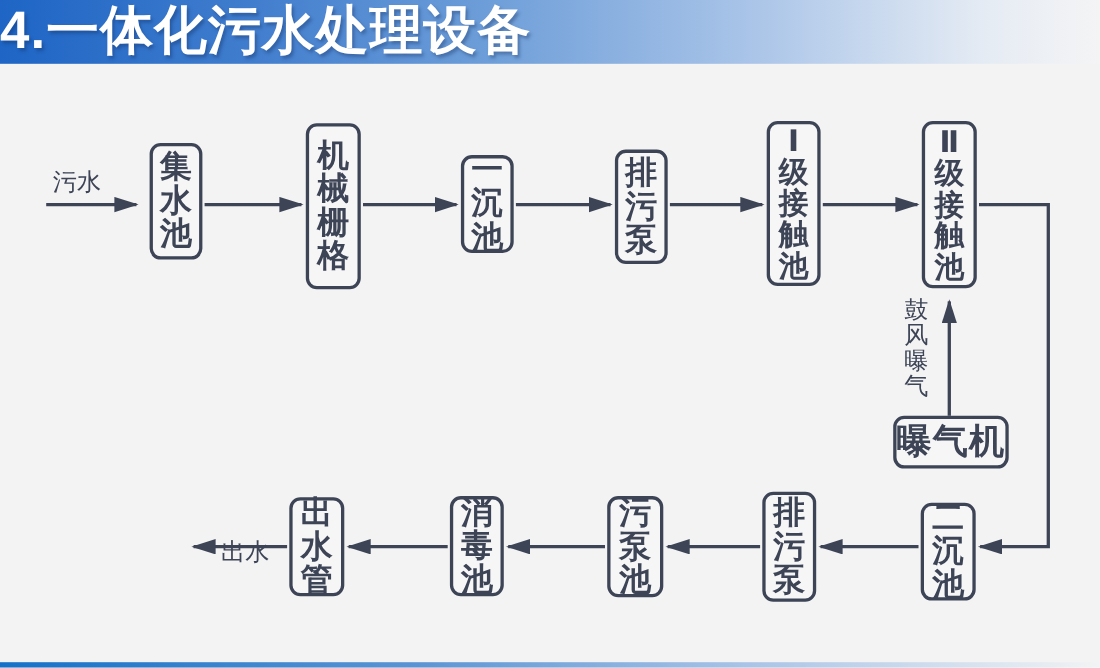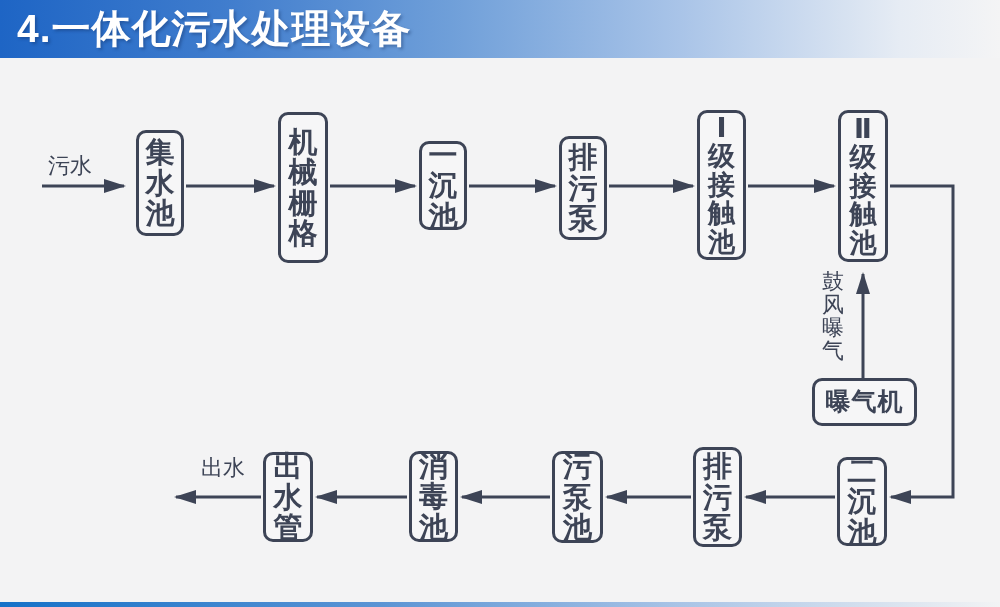--- a/index.html
+++ b/index.html
@@ -11,22 +11,22 @@
   body{font-family:"Liberation Sans","DejaVu Sans",sans-serif;background:#fff;}
   .slide{position:relative;width:1000px;height:607px;background:var(--bg);overflow:hidden;}
 
   
   .titlebar{
     position:absolute;top:0;left:0;width:1000px;height:58px;
     background:linear-gradient(90deg,#1e65c5 0%,#3f7ccd 22%,#6f9fd9 45%,#a9c4e8 68%,#e6ecf4 90%,#f4f4f5 100%);
     display:flex;align-items:center;
   }
   .titlebar h1{
-    color:#ffffff;font-size:39px;font-weight:700;line-height:58px;
-    padding-left:17px;letter-spacing:1px;
+    color:#ffffff;font-size:48px;font-weight:700;line-height:58px;
+    letter-spacing:1px;
     text-shadow:2px 2px 3px rgba(15,40,90,.35);
     white-space:nowrap;
   }
 
   
   .footerbar{
     position:absolute;left:0;bottom:0;width:1000px;height:5px;
     background:linear-gradient(90deg,#1571c8 0%,#5b94d4 38%,#a9c4e6 68%,#f2f3f4 100%);
   }
 
@@ -37,21 +37,21 @@
   .node{
     position:absolute;
     border:3px solid var(--ink);
     border-radius:10px;
     background:#f6f6f7;
     color:var(--ink);
     display:flex;flex-direction:column;align-items:center;justify-content:center;
     font-weight:700;font-size:29px;line-height:1.05;
     text-align:center;
   }
-  .node--h{flex-direction:row;font-size:25px;letter-spacing:1px;font-family:Liberation Serif, serif;}
+  .node--h{flex-direction:row;font-size:32px;letter-spacing:1px;}
 
   .flowlabel{
     position:absolute;color:var(--ink);
     font-size:22px;font-weight:500;white-space:nowrap;
   }
   .flowlabel--v{display:flex;flex-direction:column;line-height:1.04;white-space:normal;}
 </style>
 </head>
 <body>
 
@@ -163,18 +163,18 @@
       </div>
 
     <div class="node" style="left:263px;top:394px;width:50px;height:90px;">
         <div>出</div>
         <div>水</div>
         <div>管</div>
       </div>
 
     <div class="flowlabel" style="left:48px;top:93px;text-align:center;">污水</div>
 
-    <div class="flowlabel" style="left:201px;top:395px;">出水</div>
+    <div class="flowlabel" style="left:201px;top:429px;">出水</div>
 
   </div>
 
   <div class="footerbar"></div>
 </div>
 
 </body></html>

